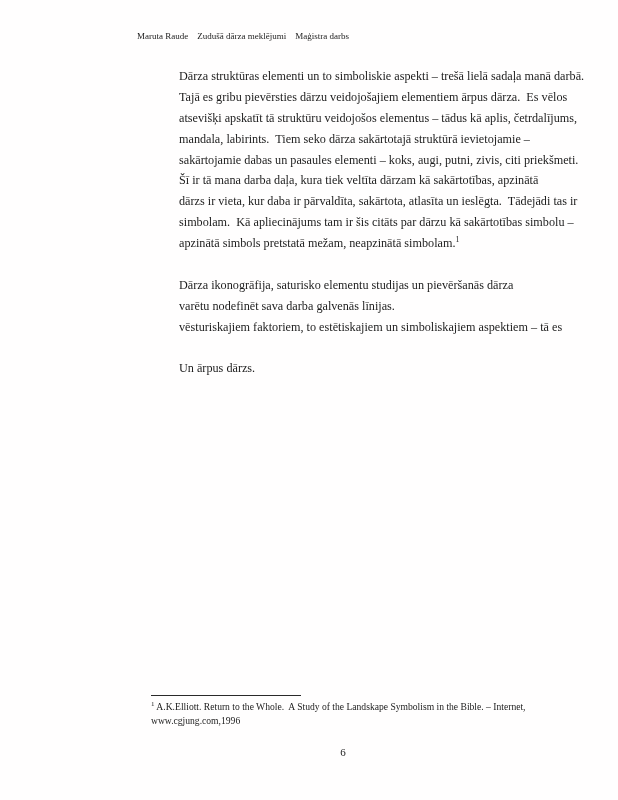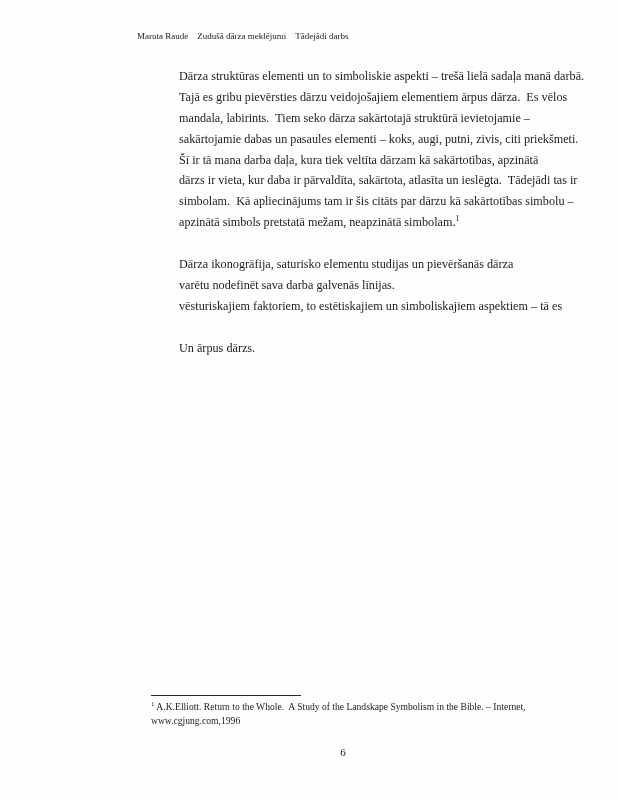--- a/index.html
+++ b/index.html
@@ -73,27 +73,28 @@
   }
 </style>
 </head>
 <body>
 
 <div class="page">
 
   <header class="page-header">
     <span>Maruta Raude</span>
     <span>Zudušā dārza meklējumi</span>
-    <span>Tādejādi darbs</span>
+    <span>Maģistra darbs</span>
   </header>
 
   <main class="body-text">
     <div class="para">
       <div class="line">Dārza struktūras elementi un to simboliskie aspekti – trešā lielā sadaļa manā darbā.</div>
       <div class="line">Tajā es gribu pievērsties dārzu veidojošajiem elementiem ārpus dārza.  Es vēlos</div>
+      <div class="line">atsevišķi apskatīt tā struktūru veidojošos elementus – tādus kā aplis, četrdalījums,</div>
       <div class="line">mandala, labirints.  Tiem seko dārza sakārtotajā struktūrā ievietojamie –</div>
       <div class="line">sakārtojamie dabas un pasaules elementi – koks, augi, putni, zivis, citi priekšmeti.</div>
       <div class="line">Šī ir tā mana darba daļa, kura tiek veltīta dārzam kā sakārtotības, apzinātā</div>
       <div class="line">dārzs ir vieta, kur daba ir pārvaldīta, sakārtota, atlasīta un ieslēgta.  Tādejādi tas ir</div>
       <div class="line">simbolam.  Kā apliecinājums tam ir šis citāts par dārzu kā sakārtotības simbolu –</div>
       <div class="line"><span>apzinātā simbols pretstatā mežam, neapzinātā simbolam.</span><sup class="fnref">1</sup></div>
     </div>
 
     <div class="para">
       <div class="line">Dārza ikonogrāfija, saturisko elementu studijas un pievēršanās dārza</div>

